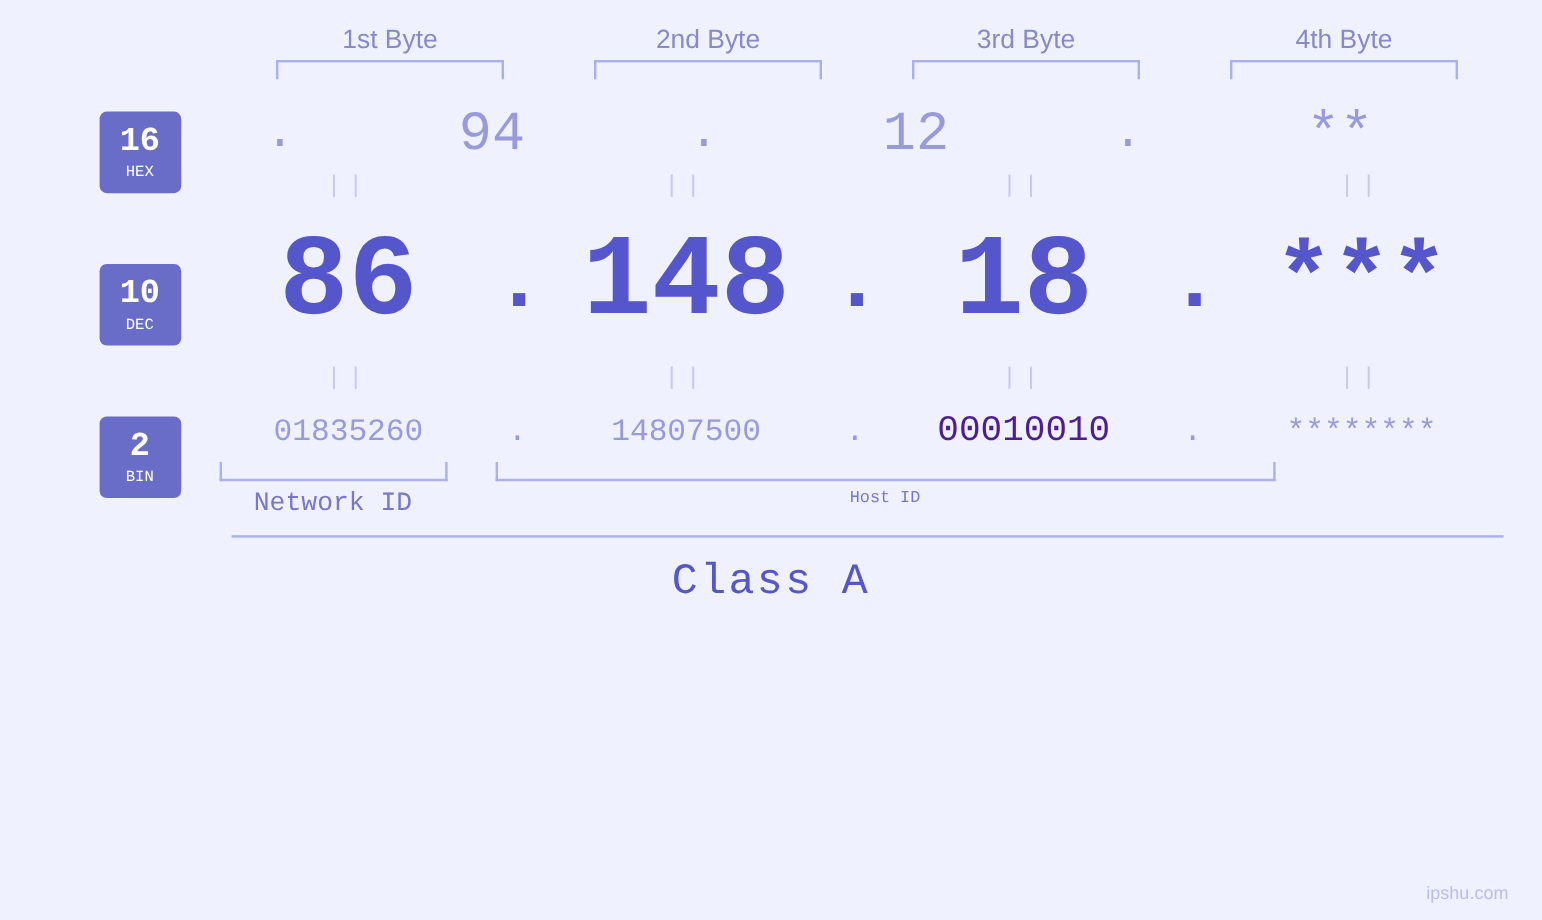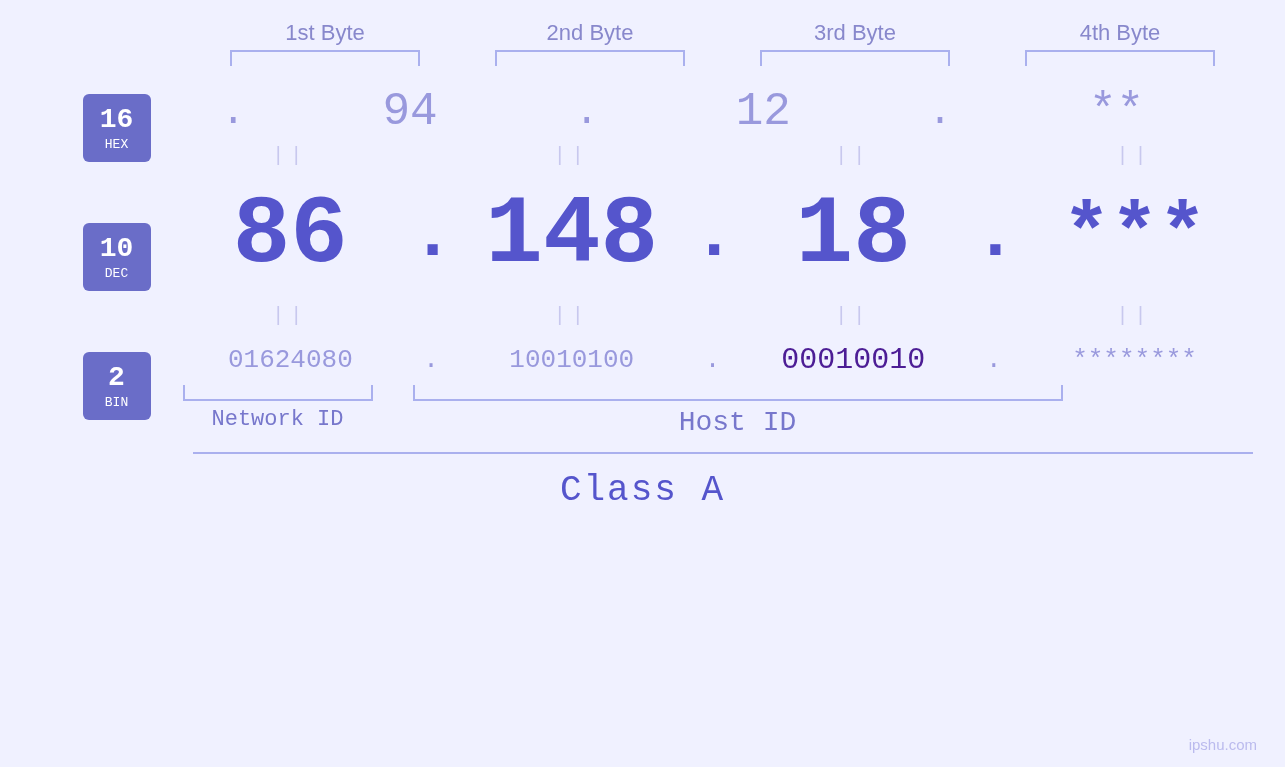--- a/index.html
+++ b/index.html
@@ -224,41 +224,41 @@
         <div class="eq-item">||</div>
         <div style="width:40px;"></div>
         <div class="eq-item">||</div>
         <div style="width:40px;"></div>
         <div class="eq-item">||</div>
         <div style="width:40px;"></div>
         <div class="eq-item">||</div>
       </div>
 
       <div class="value-row" style="padding:10px 0 6px 0;">
-        <div class="val-cell" style="color:#9999dd;font-size:26px;">01624080</div>
+        <div class="val-cell" style="color:#9999dd;font-size:26px;">01835260</div>
         <div class="dot-cell" style="color:#9999dd;font-size:26px;">.</div>
-        <div class="val-cell" style="color:#9999dd;font-size:26px;">10010100</div>
+        <div class="val-cell" style="color:#9999dd;font-size:26px;">14807500</div>
         <div class="dot-cell" style="color:#9999dd;font-size:26px;">.</div>
         <div class="val-cell" style="color:#4c1d95;font-size:30px;">00010010</div>
         <div class="dot-cell" style="color:#9999dd;font-size:26px;">.</div>
         <div class="val-cell" style="color:#9999dd;font-size:26px;">********</div>
       </div>
 
       <div style="display:flex;align-items:flex-start;width:100%;margin-top:2px;">
 
         <div style="width:190px;height:16px;border:2px solid #aab0ee;border-top:none;"></div>
         <div style="width:40px;"></div>
 
         <div style="width:calc(190px + 40px + 190px + 40px + 190px);height:16px;border:2px solid #aab0ee;border-top:none;"></div>
       </div>
 
       <div style="display:flex;width:100%;margin-top:6px;">
         <div style="width:190px;text-align:center;color:#7777cc;font-size:22px;font-family:'Courier New',Courier,monospace;">Network ID</div>
         <div style="width:40px;"></div>
-        <div style="width:calc(190px + 40px + 190px + 40px + 190px);text-align:center;color:#7777cc;font-size:28px;font-family:'Courier New',Courier,monospace;">Host ID</div>
+        <div style="width:calc(190px + 40px + 190px + 40px + 190px);text-align:center;color:#7777cc;font-size:14px;font-family:'Courier New',Courier,monospace;">Host ID</div>
       </div>
 
     </div>
   </div>
 
   <div style="width:1060px;margin-left:160px;height:2px;background:#aab0ee;margin-top:14px;"></div>
 
   <div class="class-label">Class A</div>
 
   <div class="watermark">ipshu.com</div>

